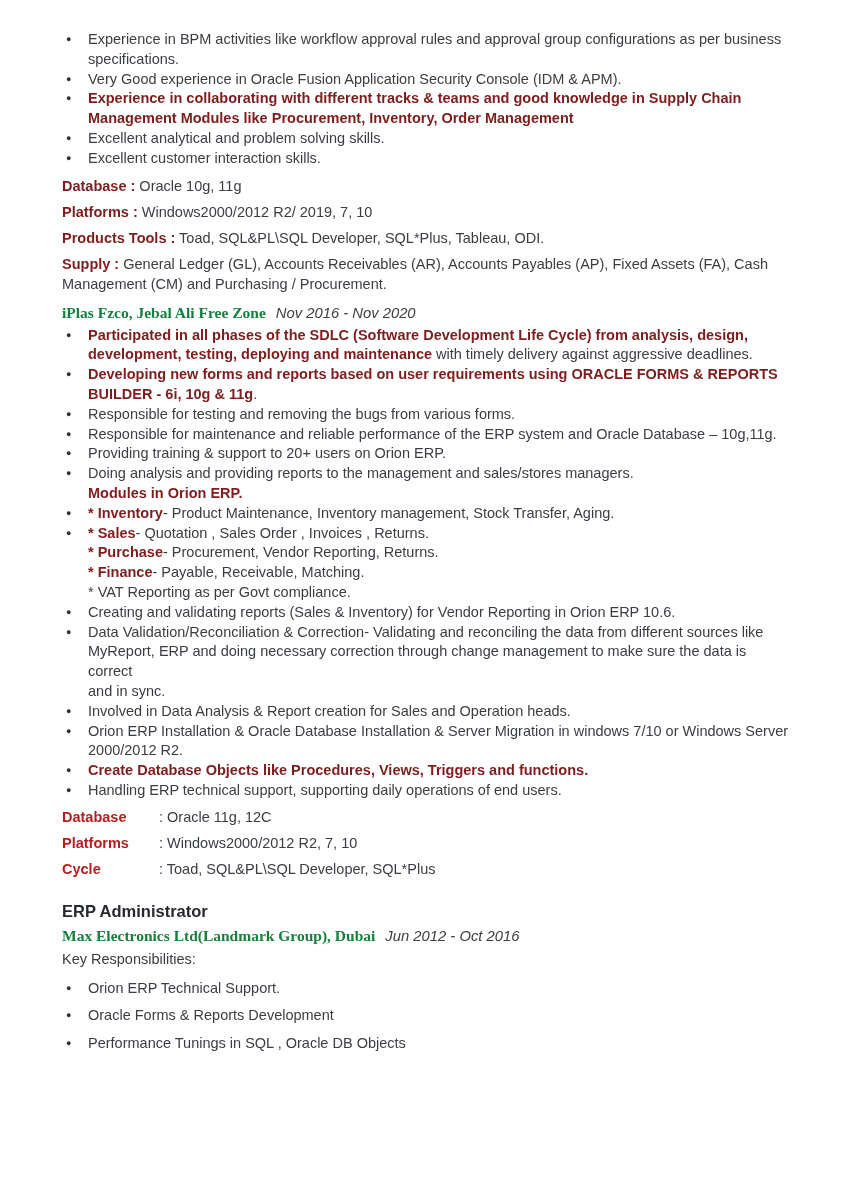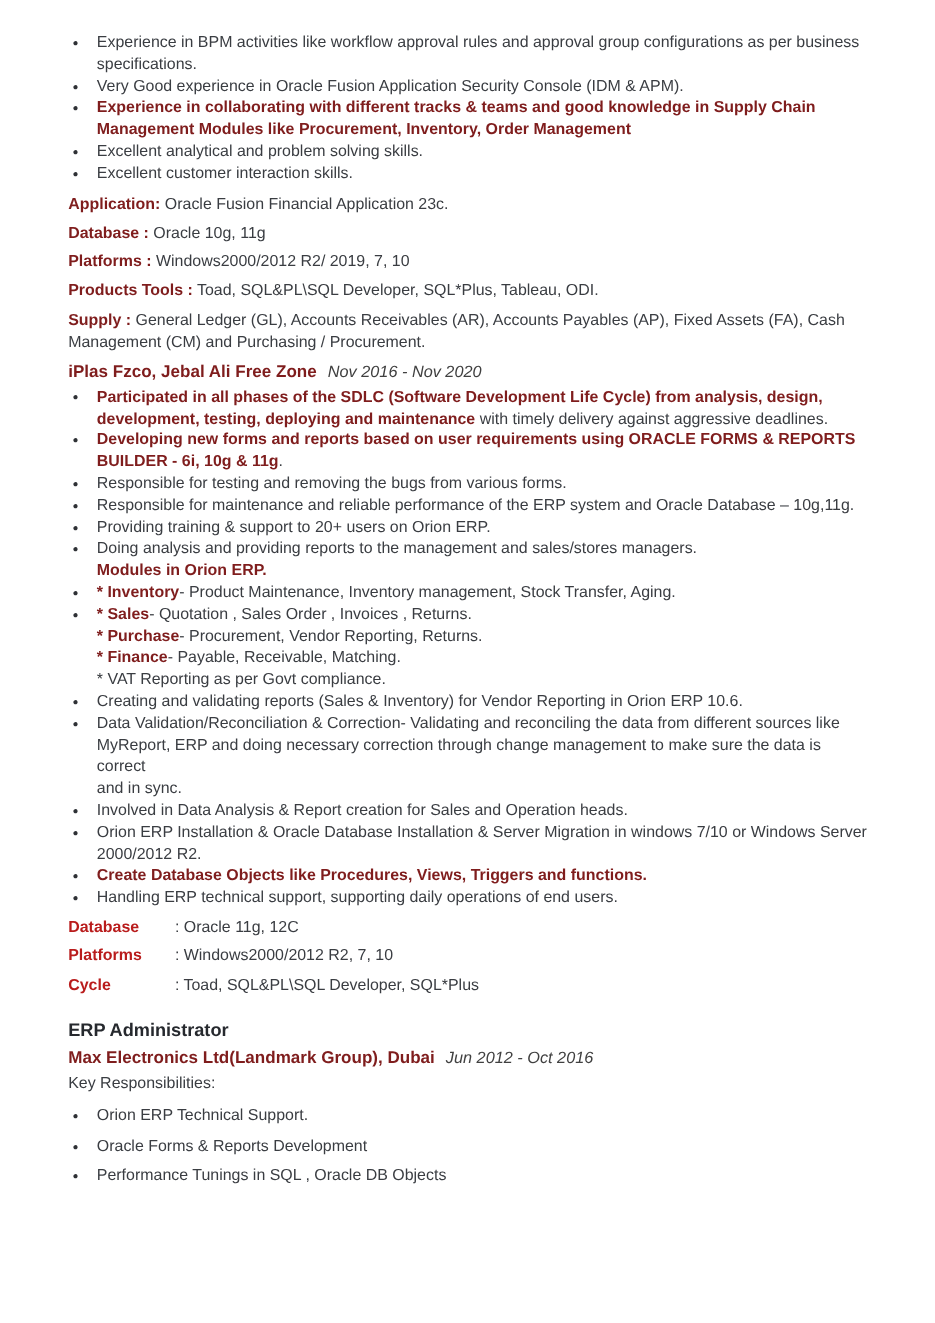--- a/index.html
+++ b/index.html
@@ -26,21 +26,21 @@
   .paras{margin-top:8px;}
   
   .tight .li{margin:0;}
   
   .spaced .li{margin:0 0 7.5px 0;}
   .job-title{
     font-size:16.5px;font-weight:700;color:#26292e;
     margin:20px 0 3px 0;line-height:22px;
   }
   .company-line{font-size:15.5px;line-height:21px;margin:0 0 2px 0;}
-  .company{font-weight:700;color:#7f1d1d;}
+  .company{font-weight:700;color:#15803d;font-family:Liberation Serif, serif;}
   .dates{font-style:italic;font-weight:400;color:#404040;font-size:14.8px;margin-left:10px;}
   .key-resp{font-size:14.5px;line-height:20px;margin:1px 0 10px 0;}
   .envgrp{margin-top:7px;}
 </style>
 </head>
 <body>
 
 <div class="page">
 
   <div class="rich tight">
@@ -60,23 +60,20 @@
         <span class="marker" style="font-size: 9px;">●</span>
         <span class="li-body"><span class="run-n">Excellent analytical and problem solving skills.</span></span>
       </div>
       <div class="li">
         <span class="marker" style="font-size: 9px;">●</span>
         <span class="li-body"><span class="run-n">Excellent customer interaction skills.</span></span>
       </div>
     </div>
 
   <div class="rich paras">
-      <div class="li">
-        <span class="li-body"><span class="run-b">Application:</span><span class="run-n"> Oracle Fusion Financial Application 23c.</span></span>
-      </div>
       <div class="li">
         <span class="li-body"><span class="run-b">Database :</span><span class="run-n"> Oracle 10g, 11g</span></span>
       </div>
       <div class="li">
         <span class="li-body"><span class="run-b">Platforms :</span><span class="run-n"> Windows2000/2012 R2/ 2019, 7, 10</span></span>
       </div>
       <div class="li">
         <span class="li-body"><span class="run-b">Products Tools :</span><span class="run-n"> Toad, SQL&amp;PL\SQL Developer, SQL*Plus, Tableau, ODI.</span></span>
       </div>
       <div class="li">

